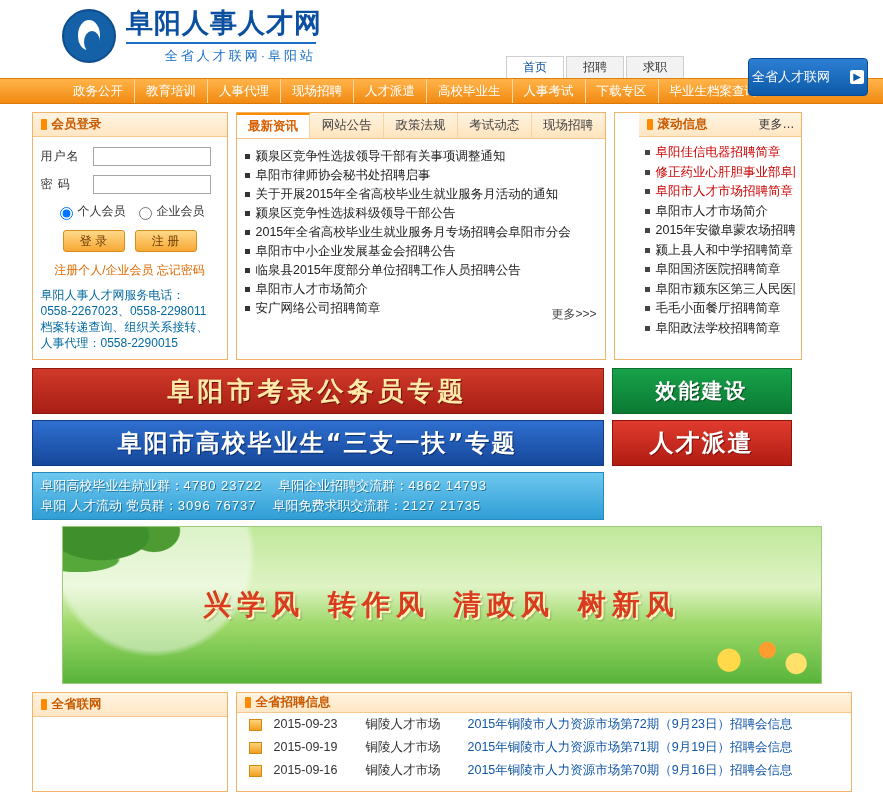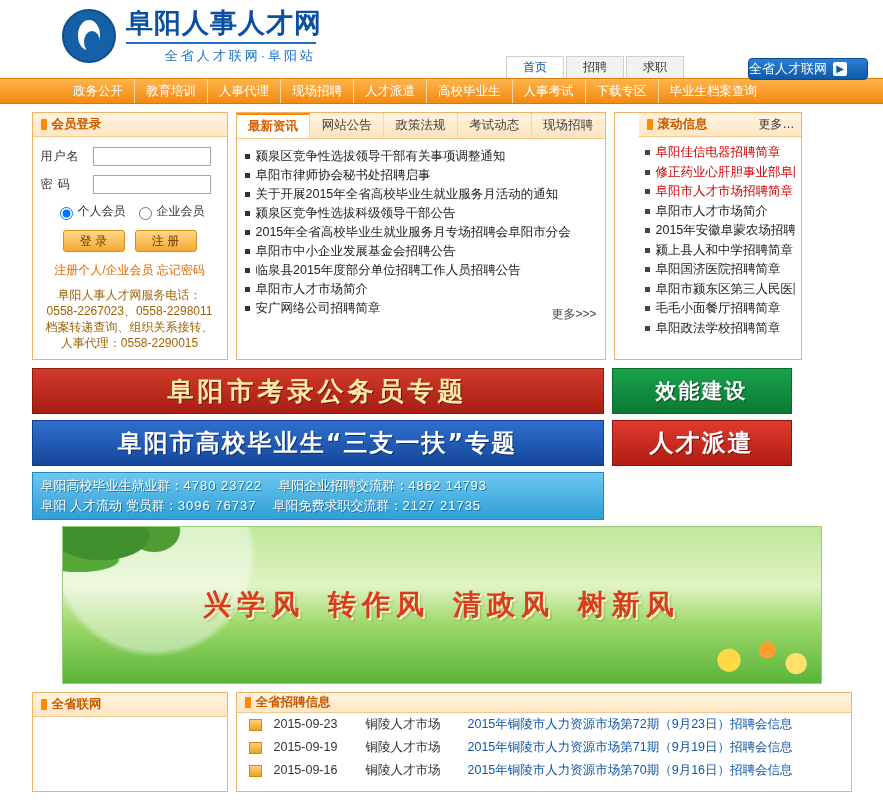--- a/index.html
+++ b/index.html
@@ -89,29 +89,29 @@
     color: #333;
     display: flex;
     align-items: center;
     justify-content: center;
     cursor: pointer;
   }
   .top-tab.active { background: #ffffff; color: #0a4fa0; }
   .province-btn {
     position: absolute;
     right: 15px; top: 58px;
-    width: 120px; height: 22px;
+    width: 120px; height: 38px;
     background: linear-gradient(#2d7fd4, #0c5aa8);
     border-radius: 4px;
     color: #fff;
     font-size: 13px;
     display: flex;
     align-items: center;
-    justify-content: flex-start;
-    gap: 6px;
+    justify-content: center;
+    gap: 20px;
     cursor: pointer;
     border: 1px solid #0a4c93;
   }
   .province-btn .arrow {
     width: 14px; height: 14px;
     background: #ffffff;
     color: #0c5aa8;
     border-radius: 2px;
     font-size: 10px;
     line-height: 14px;
@@ -205,23 +205,22 @@
     cursor: pointer;
   }
   .link-row {
     text-align: center;
     font-size: 12px;
     color: #e06a00;
     margin-bottom: 8px;
   }
   .contact {
     font-size: 12px;
-    color: #a16207;
+    color: #0369a1;
     line-height: 16px;
-    text-align: center;
   }
 
   
   .news-box { width: 370px; }
   .tabs-strip {
     display: flex;
     height: 26px;
     background: linear-gradient(#fff3e0, #ffe4bd);
     border-bottom: 1px solid #f3c88e;
   }

